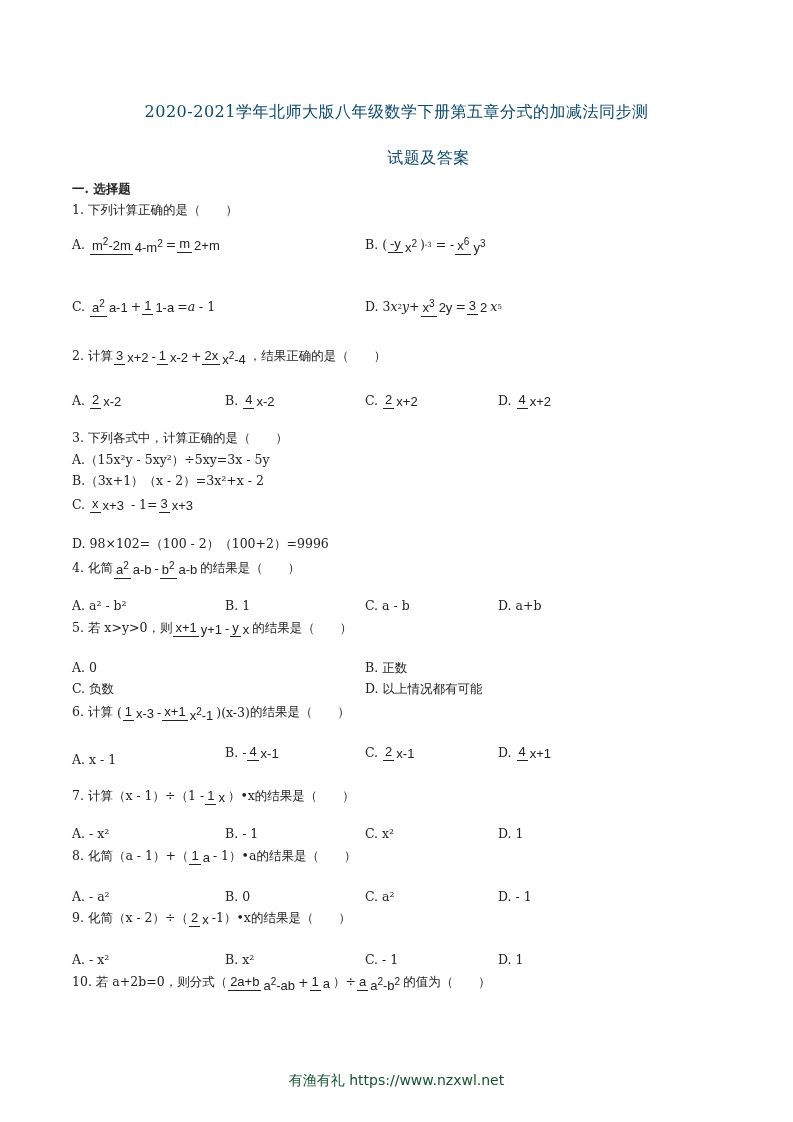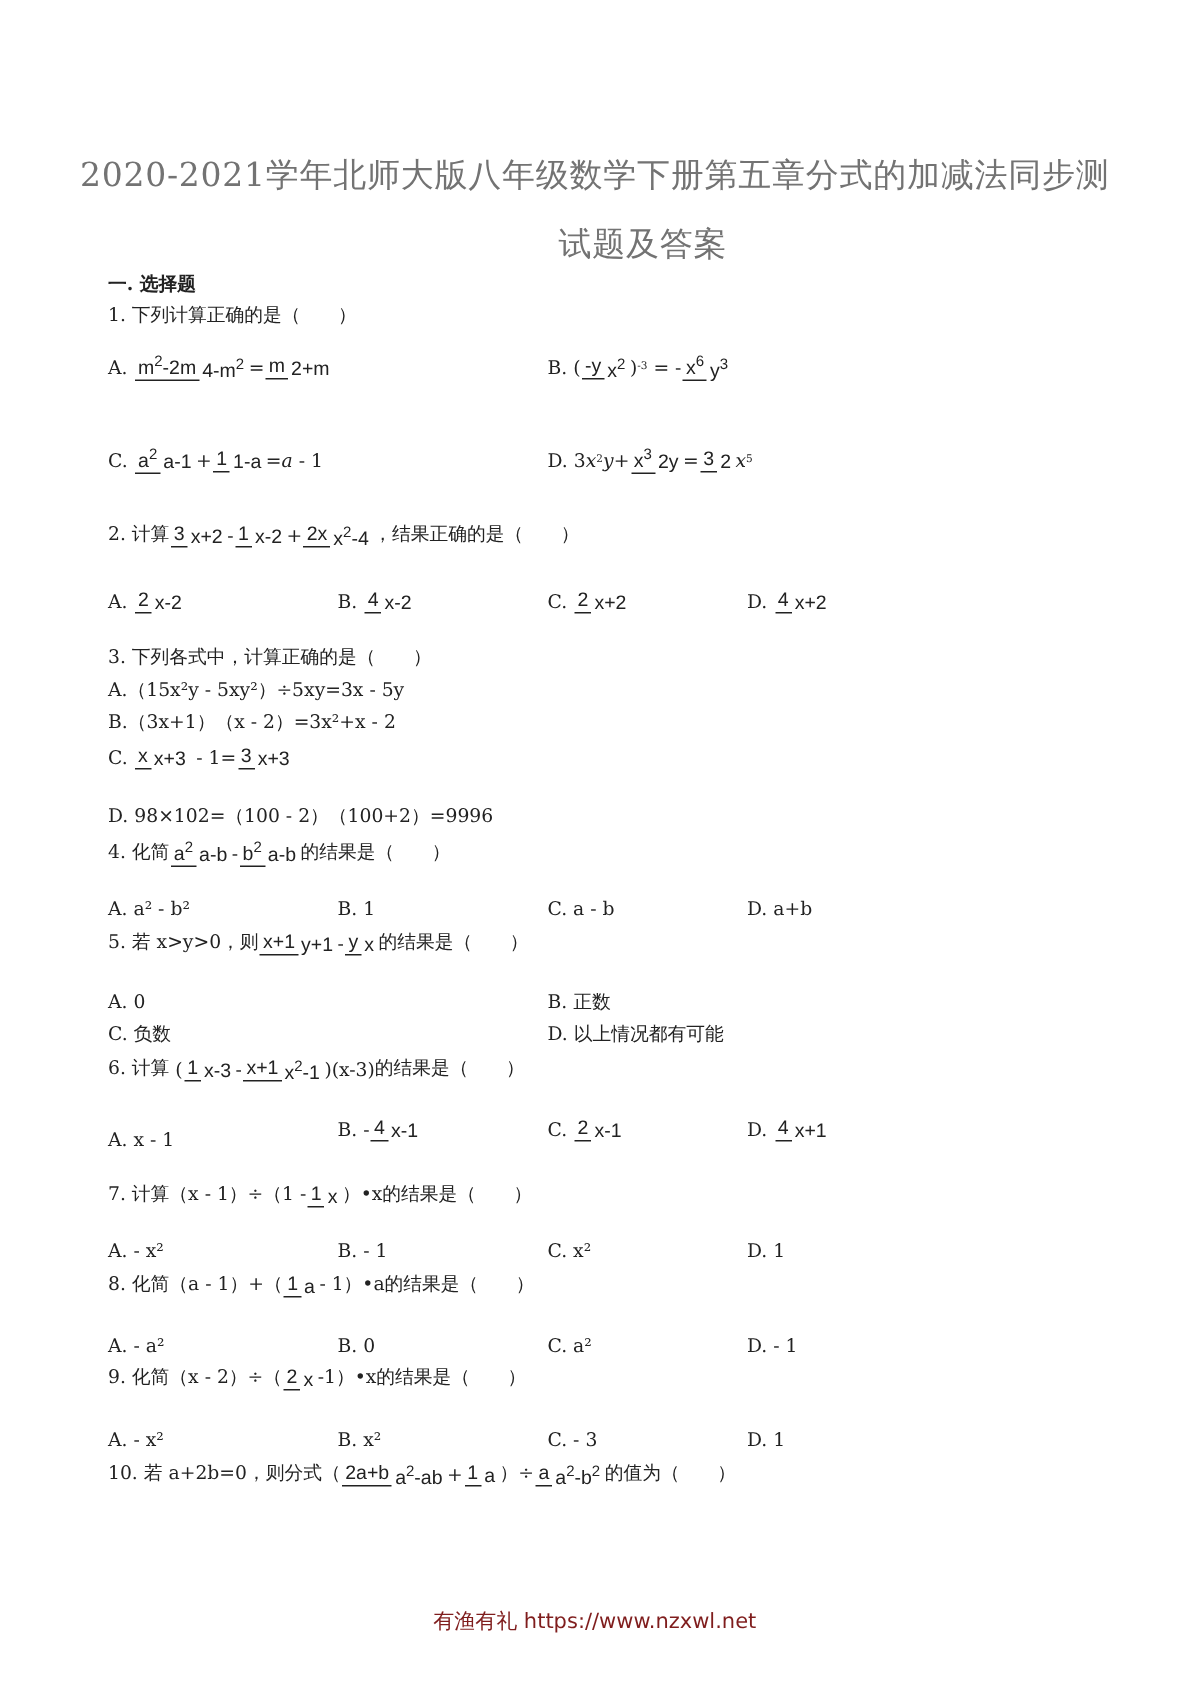--- a/index.html
+++ b/index.html
@@ -1,27 +1,27 @@
 <!DOCTYPE html>
 <html><head>
 <meta charset="utf-8">
 <style>
   html,body{margin:0;padding:0;background:#fff;}
   body{width:793px;height:1122px;position:relative;overflow:hidden;font-family:"DejaVu Serif","Liberation Serif",serif;color:#222;}
-  .title{position:absolute;left:0;width:793px;text-align:center;font-size:22px;color:#737373;letter-spacing:0.5px;}
+  .title{position:absolute;left:0;width:793px;text-align:center;font-size:16px;color:#0c4a6e;letter-spacing:0.5px;}
   .line{position:absolute;font-size:12.5px;white-space:nowrap;display:flex;align-items:center;}
   .sec{font-weight:bold;font-size:12.5px;}
   .frac{display:inline-flex;flex-direction:row;align-items:center;vertical-align:middle;margin:0 1px;font-family:"Liberation Sans","DejaVu Sans",sans-serif;font-size:13px;}
   .frac .num{border-bottom:1px solid #222;padding:0 2px 1px;line-height:15px;}
   .frac .den{padding:2px 2px 0;line-height:15px;}
   .frac sup{font-size:10px;}
   i{font-style:italic;}
   sup.s{font-size:7px;vertical-align:super;}
   .opt{position:absolute;font-size:12.5px;white-space:nowrap;display:flex;align-items:center;}
-  .footer{position:absolute;top:1072px;left:0;width:793px;text-align:center;font-family:"DejaVu Sans","Liberation Sans",sans-serif;font-size:14px;color:#7f1d1d;}
+  .footer{position:absolute;top:1072px;left:0;width:793px;text-align:center;font-family:"DejaVu Sans","Liberation Sans",sans-serif;font-size:14px;color:#14532d;}
 </style>
 </head>
 <body>
 
 <div class="title" style="top:102px;">2020-2021学年北师大版八年级数学下册第五章分式的加减法同步测</div>
 <div class="title" style="top:148px;padding-left:32px;">试题及答案</div>
 
 <div class="line sec" style="top:181px;left:72px;">一. 选择题</div>
 
 <div class="line" style="top:202px;left:72px;">1. 下列计算正确的是（　　）</div>
@@ -192,21 +192,21 @@
 <div class="line" style="top:910px;left:72px;">
   <span>9. 化简（x - 2）÷（</span>
     <span class="frac">
       <span class="num">2</span>
       <span class="den">x</span>
     </span>
     <span>-1）•x的结果是（　　）</span>
 </div>
 <div class="line" style="top:952px;left:72px;">A. - x²</div>
 <div class="line" style="top:952px;left:225px;">B. x²</div>
-<div class="line" style="top:952px;left:365px;">C. - 3</div>
+<div class="line" style="top:952px;left:365px;">C. - 1</div>
 <div class="line" style="top:952px;left:498px;">D. 1</div>
 
 <div class="line" style="top:972px;left:72px;">
   <span>10. 若 a+2b=0，则分式（</span><span class="frac">
       <span class="num">2a+b</span>
       <span class="den">a<sup>2</sup>-ab</span>
     </span>+<span class="frac">
       <span class="num">1</span>
       <span class="den">a</span>
     </span><span>）÷</span><span class="frac">

